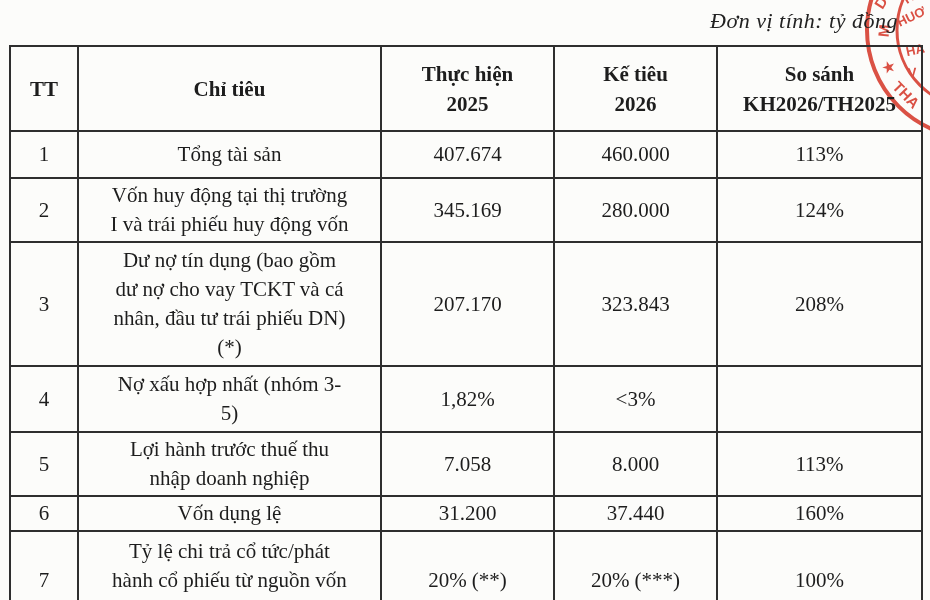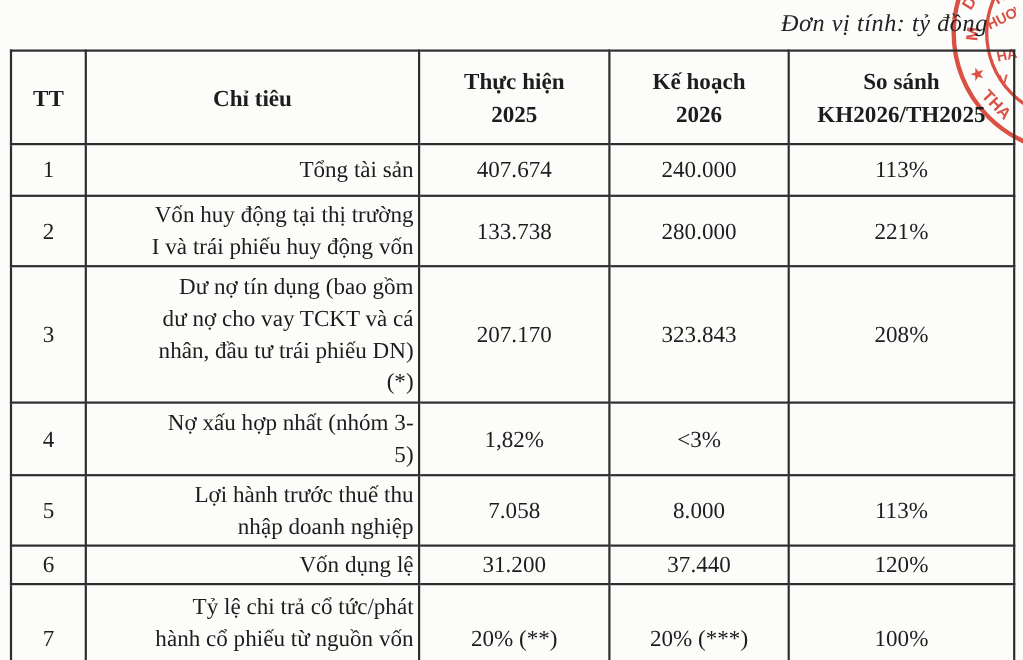--- a/index.html
+++ b/index.html
@@ -72,21 +72,21 @@
   }
   table.fin th {
     font-weight: bold;
     text-align: center;
     height: 79px;
     font-size: 21px;
     line-height: 30px;
   }
   td.c-tt  { text-align: center; }
   td.c-ind {
-    text-align: right;
+    text-align: center;
     padding-left: 9px;
     white-space: pre-line;
   }
   td.c-num { text-align: center; }
 
   tbody tr:nth-child(1) td { height: 41px; }
   tbody tr:nth-child(2) td { height: 56px; }
   tbody tr:nth-child(3) td { height: 118px; }
   tbody tr:nth-child(4) td { height: 60px; }
   tbody tr:nth-child(5) td { height: 58px; }
@@ -125,45 +125,45 @@
   </colgroup>
   <thead>
     <tr>
       <th>TT</th>
       <th>Chỉ tiêu</th>
       <th>
         <span>Thực hiện</span><br>
         <span>2025</span>
       </th>
       <th>
-        <span>Kế hoạch</span><br>
+        <span>Kế tiêu</span><br>
         <span>2026</span>
       </th>
       <th>
         <span>So sánh</span><br>
         <span>KH2026/TH2025</span>
       </th>
     </tr>
   </thead>
   <tbody id="rows">
   <tr>
     <td class="c-tt">1</td>
     <td class="c-ind">Tổng tài sản</td>
     <td class="c-num">407.674</td>
-    <td class="c-num">240.000</td>
+    <td class="c-num">460.000</td>
     <td class="c-num">113%</td>
   </tr>
 
   <tr>
     <td class="c-tt">2</td>
     <td class="c-ind">Vốn huy động tại thị trường
 I và trái phiếu huy động vốn</td>
-    <td class="c-num">133.738</td>
+    <td class="c-num">345.169</td>
     <td class="c-num">280.000</td>
-    <td class="c-num">221%</td>
+    <td class="c-num">124%</td>
   </tr>
 
   <tr>
     <td class="c-tt">3</td>
     <td class="c-ind">Dư nợ tín dụng (bao gồm
 dư nợ cho vay TCKT và cá
 nhân, đầu tư trái phiếu DN)
 (*)</td>
     <td class="c-num">207.170</td>
     <td class="c-num">323.843</td>
@@ -186,21 +186,21 @@
     <td class="c-num">7.058</td>
     <td class="c-num">8.000</td>
     <td class="c-num">113%</td>
   </tr>
 
   <tr>
     <td class="c-tt">6</td>
     <td class="c-ind">Vốn dụng lệ</td>
     <td class="c-num">31.200</td>
     <td class="c-num">37.440</td>
-    <td class="c-num">120%</td>
+    <td class="c-num">160%</td>
   </tr>
 
   <tr>
     <td class="c-tt">7</td>
     <td class="c-ind">Tỷ lệ chi trả cổ tức/phát
 hành cổ phiếu từ nguồn vốn
 chủ sở hữu (%/mệnh giá)</td>
     <td class="c-num">20% (**)</td>
     <td class="c-num">20% (***)</td>
     <td class="c-num">100%</td>

